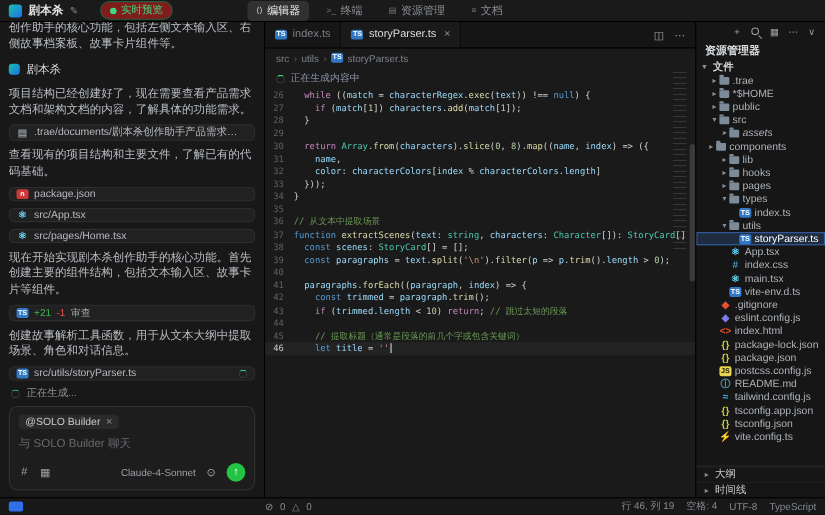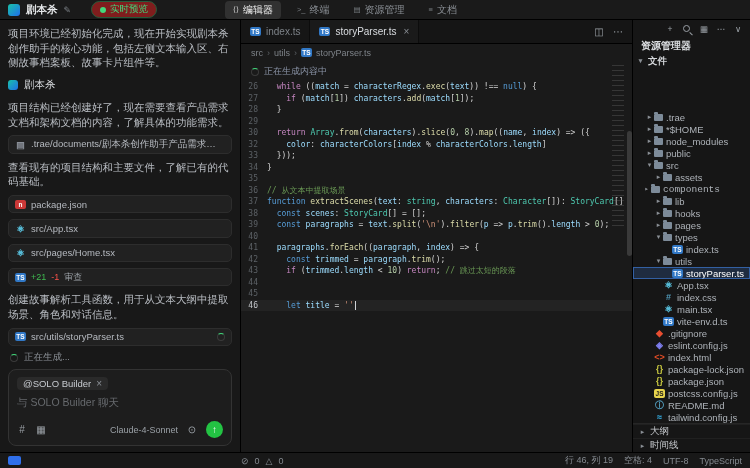--- a/index.html
+++ b/index.html
@@ -145,20 +145,21 @@
             <span class="lbl" data-name="file-chip-label">package.json</span>
           </div>
           <div class="chip" data-name="file-chip">
             <span class="fic" data-name="react-file-icon" style="color: rgb(95, 212, 244);">⚛</span>
             <span class="lbl" data-name="file-chip-label">src/App.tsx</span>
           </div>
           <div class="chip" data-name="file-chip">
             <span class="fic" data-name="react-file-icon" style="color: rgb(95, 212, 244);">⚛</span>
             <span class="lbl" data-name="file-chip-label">src/pages/Home.tsx</span>
           </div>
+          <div class="msg-text" data-name="assistant-message">现在开始实现剧本杀创作助手的核心功能。首先创建主要的组件结构，包括文本输入区、故事卡片等组件。</div>
           <div class="chip" data-name="file-chip">
             <span class="fic fic-badge" data-name="ts-file-icon" style="color: rgb(255, 255, 255); background: rgb(49, 120, 198);">TS</span>
             <span class="add" data-name="diff-added">+21</span>
             <span class="del" data-name="diff-removed">-1</span>
             <span class="review" data-name="review-button">审查</span>
           </div>
           <div class="msg-text" data-name="assistant-message">创建故事解析工具函数，用于从文本大纲中提取场景、角色和对话信息。</div>
           <div class="chip" data-name="file-chip">
             <span class="fic fic-badge" data-name="ts-file-icon" style="color: rgb(255, 255, 255); background: rgb(49, 120, 198);">TS</span>
             <span class="lbl" data-name="file-chip-label">src/utils/storyParser.ts</span>
@@ -221,34 +222,35 @@
         <div class="banner" data-name="generation-banner">
           <span class="spinner" data-name="spinner-icon"></span>
           <span data-name="generation-banner-label">正在生成内容中</span>
         </div>
         <div class="code" data-name="code-editor">
             <div class="cl" data-name="code-line"><span class="ln" data-name="line-number">26</span><span class="lc"><span class="tok-pln">  </span><span class="tok-kw">while</span><span class="tok-pln"> ((</span><span class="tok-v">match</span><span class="tok-op"> = </span><span class="tok-v">characterRegex</span><span class="tok-pln">.</span><span class="tok-fn">exec</span><span class="tok-pln">(</span><span class="tok-v">text</span><span class="tok-pln">)) </span><span class="tok-op">!==</span><span class="tok-pln"> </span><span class="tok-dcl">null</span><span class="tok-pln">) {</span></span></div>
             <div class="cl" data-name="code-line"><span class="ln" data-name="line-number">27</span><span class="lc"><span class="tok-pln">    </span><span class="tok-kw">if</span><span class="tok-pln"> (</span><span class="tok-v">match</span><span class="tok-pln">[</span><span class="tok-nm">1</span><span class="tok-pln">]) </span><span class="tok-v">characters</span><span class="tok-pln">.</span><span class="tok-fn">add</span><span class="tok-pln">(</span><span class="tok-v">match</span><span class="tok-pln">[</span><span class="tok-nm">1</span><span class="tok-pln">]);</span></span></div>
             <div class="cl" data-name="code-line"><span class="ln" data-name="line-number">28</span><span class="lc"><span class="tok-pln">  }</span></span></div>
             <div class="cl" data-name="code-line"><span class="ln" data-name="line-number">29</span><span class="lc"></span></div>
             <div class="cl" data-name="code-line"><span class="ln" data-name="line-number">30</span><span class="lc"><span class="tok-pln">  </span><span class="tok-kw">return</span><span class="tok-pln"> </span><span class="tok-ty">Array</span><span class="tok-pln">.</span><span class="tok-fn">from</span><span class="tok-pln">(</span><span class="tok-v">characters</span><span class="tok-pln">).</span><span class="tok-fn">slice</span><span class="tok-pln">(</span><span class="tok-nm">0</span><span class="tok-pln">, </span><span class="tok-nm">8</span><span class="tok-pln">).</span><span class="tok-fn">map</span><span class="tok-pln">((</span><span class="tok-v">name</span><span class="tok-pln">, </span><span class="tok-v">index</span><span class="tok-pln">) </span><span class="tok-op">=&gt;</span><span class="tok-pln"> ({</span></span></div>
+            <div class="cl" data-name="code-line"><span class="ln" data-name="line-number">31</span><span class="lc"><span class="tok-pln">    </span><span class="tok-v">name</span><span class="tok-pln">,</span></span></div>
             <div class="cl" data-name="code-line"><span class="ln" data-name="line-number">32</span><span class="lc"><span class="tok-pln">    </span><span class="tok-v">color</span><span class="tok-pln">: </span><span class="tok-v">characterColors</span><span class="tok-pln">[</span><span class="tok-v">index</span><span class="tok-pln"> </span><span class="tok-op">%</span><span class="tok-pln"> </span><span class="tok-v">characterColors</span><span class="tok-pln">.</span><span class="tok-v">length</span><span class="tok-pln">]</span></span></div>
             <div class="cl" data-name="code-line"><span class="ln" data-name="line-number">33</span><span class="lc"><span class="tok-pln">  }));</span></span></div>
             <div class="cl" data-name="code-line"><span class="ln" data-name="line-number">34</span><span class="lc"><span class="tok-pln">}</span></span></div>
             <div class="cl" data-name="code-line"><span class="ln" data-name="line-number">35</span><span class="lc"></span></div>
             <div class="cl" data-name="code-line"><span class="ln" data-name="line-number">36</span><span class="lc"><span class="tok-cm">// 从文本中提取场景</span></span></div>
             <div class="cl" data-name="code-line"><span class="ln" data-name="line-number">37</span><span class="lc"><span class="tok-dcl">function</span><span class="tok-pln"> </span><span class="tok-fn">extractScenes</span><span class="tok-pln">(</span><span class="tok-v">text</span><span class="tok-pln">: </span><span class="tok-ty">string</span><span class="tok-pln">, </span><span class="tok-v">characters</span><span class="tok-pln">: </span><span class="tok-ty">Character</span><span class="tok-pln">[]): </span><span class="tok-ty">StoryCard</span><span class="tok-pln">[] {</span></span></div>
             <div class="cl" data-name="code-line"><span class="ln" data-name="line-number">38</span><span class="lc"><span class="tok-pln">  </span><span class="tok-dcl">const</span><span class="tok-pln"> </span><span class="tok-v">scenes</span><span class="tok-pln">: </span><span class="tok-ty">StoryCard</span><span class="tok-pln">[] = [];</span></span></div>
             <div class="cl" data-name="code-line"><span class="ln" data-name="line-number">39</span><span class="lc"><span class="tok-pln">  </span><span class="tok-dcl">const</span><span class="tok-pln"> </span><span class="tok-v">paragraphs</span><span class="tok-pln"> = </span><span class="tok-v">text</span><span class="tok-pln">.</span><span class="tok-fn">split</span><span class="tok-pln">(</span><span class="tok-st">'\n'</span><span class="tok-pln">).</span><span class="tok-fn">filter</span><span class="tok-pln">(</span><span class="tok-v">p</span><span class="tok-pln"> </span><span class="tok-op">=&gt;</span><span class="tok-pln"> </span><span class="tok-v">p</span><span class="tok-pln">.</span><span class="tok-fn">trim</span><span class="tok-pln">().</span><span class="tok-v">length</span><span class="tok-pln"> </span><span class="tok-op">&gt;</span><span class="tok-pln"> </span><span class="tok-nm">0</span><span class="tok-pln">);</span></span></div>
             <div class="cl" data-name="code-line"><span class="ln" data-name="line-number">40</span><span class="lc"></span></div>
             <div class="cl" data-name="code-line"><span class="ln" data-name="line-number">41</span><span class="lc"><span class="tok-pln">  </span><span class="tok-v">paragraphs</span><span class="tok-pln">.</span><span class="tok-fn">forEach</span><span class="tok-pln">((</span><span class="tok-v">paragraph</span><span class="tok-pln">, </span><span class="tok-v">index</span><span class="tok-pln">) </span><span class="tok-op">=&gt;</span><span class="tok-pln"> {</span></span></div>
             <div class="cl" data-name="code-line"><span class="ln" data-name="line-number">42</span><span class="lc"><span class="tok-pln">    </span><span class="tok-dcl">const</span><span class="tok-pln"> </span><span class="tok-v">trimmed</span><span class="tok-pln"> = </span><span class="tok-v">paragraph</span><span class="tok-pln">.</span><span class="tok-fn">trim</span><span class="tok-pln">();</span></span></div>
             <div class="cl" data-name="code-line"><span class="ln" data-name="line-number">43</span><span class="lc"><span class="tok-pln">    </span><span class="tok-kw">if</span><span class="tok-pln"> (</span><span class="tok-v">trimmed</span><span class="tok-pln">.</span><span class="tok-v">length</span><span class="tok-pln"> </span><span class="tok-op">&lt;</span><span class="tok-pln"> </span><span class="tok-nm">10</span><span class="tok-pln">) </span><span class="tok-kw">return</span><span class="tok-pln">; </span><span class="tok-cm">// 跳过太短的段落</span></span></div>
             <div class="cl" data-name="code-line"><span class="ln" data-name="line-number">44</span><span class="lc"></span></div>
-            <div class="cl" data-name="code-line"><span class="ln" data-name="line-number">45</span><span class="lc"><span class="tok-pln">    </span></span></div>
+            <div class="cl" data-name="code-line"><span class="ln" data-name="line-number">45</span><span class="lc"><span class="tok-pln">    </span><span class="tok-cm">// 提取标题（通常是段落的前几个字或包含关键词）</span></span></div>
             <div class="cl cur" data-name="code-line"><span class="ln" data-name="line-number">46</span><span class="lc"><span class="tok-pln">    </span><span class="tok-dcl">let</span><span class="tok-pln"> </span><span class="tok-v">title</span><span class="tok-pln"> </span><span class="tok-op">=</span><span class="tok-pln"> </span><span class="tok-st">''</span><span class="caret" data-name="text-cursor"></span></span></div>
           </div>
         <div class="minimap" data-name="minimap"></div>
         <div class="vscroll" data-name="editor-scrollbar">
             <div class="vthumb" data-name="scrollbar-thumb"></div>
           </div>
       </div>
     </section>
 
     <aside class="explorer" data-name="explorer-panel">
@@ -258,51 +260,46 @@
           <span class="ic" data-name="layout-icon">▦</span>
           <span class="ic" data-name="more-icon">⋯</span>
           <span class="ic" data-name="collapse-icon">∨</span>
         </div>
       <div class="exp-title" data-name="explorer-title">资源管理器</div>
       <div class="tree" data-name="file-tree">
           <div class="trow tsec" data-name="tree-section-文件" style="padding-left: 3px;">
             <span class="chev" data-name="chevron-down-icon">▾</span>
             <span class="tlabel" data-name="tree-item-label">文件</span>
           </div>
-          <div class="trow" data-name="tree-item-.trae" style="padding-left: 12px; margin-top: 44px;">
+          <div class="trow" data-name="tree-item-.trae" style="padding-left: 12px;">
             <span class="chev" data-name="chevron-right-icon">▸</span>
             <span class="folder-glyph" data-name="folder-icon"></span>
             <span class="tlabel" data-name="tree-item-label">.trae</span>
           </div>
           <div class="trow" data-name="tree-item-*$HOME" style="padding-left: 12px;">
             <span class="chev" data-name="chevron-right-icon">▸</span>
             <span class="folder-glyph" data-name="folder-icon"></span>
             <span class="tlabel" data-name="tree-item-label">*$HOME</span>
-          </div>
-          <div class="trow" data-name="tree-item-node_modules" style="padding-left: 12px;">
-            <span class="chev" data-name="chevron-right-icon">▸</span>
-            <span class="folder-glyph" data-name="folder-icon"></span>
-            <span class="tlabel" data-name="tree-item-label">node_modules</span>
           </div>
           <div class="trow" data-name="tree-item-public" style="padding-left: 12px;">
             <span class="chev" data-name="chevron-right-icon">▸</span>
             <span class="folder-glyph" data-name="folder-icon"></span>
             <span class="tlabel" data-name="tree-item-label">public</span>
           </div>
           <div class="trow" data-name="tree-item-src" style="padding-left: 12px;">
             <span class="chev" data-name="chevron-down-icon">▾</span>
             <span class="folder-glyph" data-name="folder-icon"></span>
             <span class="tlabel" data-name="tree-item-label">src</span>
           </div>
-          <div class="trow" data-name="tree-item-assets" style="padding-left: 21px;">
+          <div class="trow" data-name="tree-item-assets" style="padding-left: 21px; font-style: italic;">
             <span class="chev" data-name="chevron-right-icon">▸</span>
             <span class="folder-glyph" data-name="folder-icon"></span>
             <span class="tlabel" data-name="tree-item-label">assets</span>
           </div>
-          <div class="trow" data-name="tree-item-components" style="padding-left: 9px; font-family: Liberation Mono, monospace;">
+          <div class="trow" data-name="tree-item-components" style="padding-left: 9px;">
             <span class="chev" data-name="chevron-right-icon">▸</span>
             <span class="folder-glyph" data-name="folder-icon"></span>
             <span class="tlabel" data-name="tree-item-label">components</span>
           </div>
           <div class="trow" data-name="tree-item-lib" style="padding-left: 21px;">
             <span class="chev" data-name="chevron-right-icon">▸</span>
             <span class="folder-glyph" data-name="folder-icon"></span>
             <span class="tlabel" data-name="tree-item-label">lib</span>
           </div>
           <div class="trow" data-name="tree-item-hooks" style="padding-left: 21px;">

